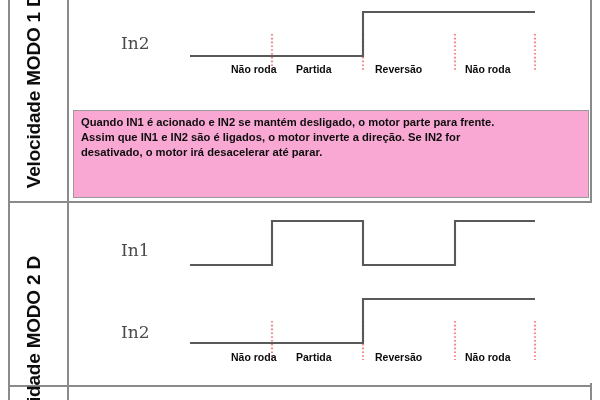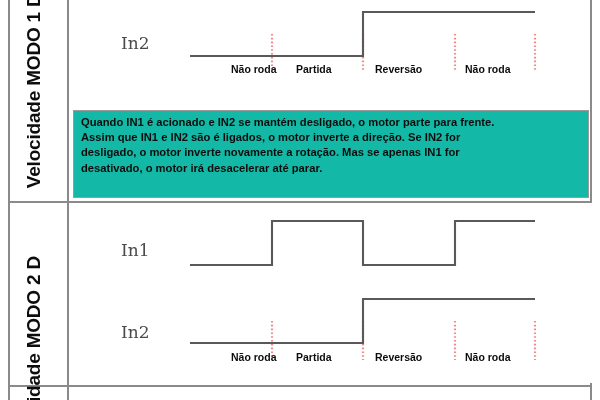--- a/index.html
+++ b/index.html
@@ -80,21 +80,21 @@
   #panel-2 { left: 69px; top: 203px; width: 572px; height: 180px; }
 
   .wave-svg { display: block; }
 
   
   .desc-box {
     position: absolute;
     left: 73px; top: 110px;
     width: 516px; height: 88px;
     border: 1px solid #9a9a9a;
-    background: #14b8a6;
+    background: #f9a8d4;
     padding: 4px 6px 2px 7px;
   }
   .desc-line {
     font-family: "Liberation Sans", sans-serif;
     font-weight: bold;
     font-size: 11.2px;
     line-height: 15.2px;
     color: #0d0d0d;
     white-space: nowrap;
   }
@@ -149,21 +149,20 @@
       <text class="zone-label" x="162" y="79">Não roda</text>
       <text class="zone-label" x="227" y="79">Partida</text>
       <text class="zone-label" x="306" y="79">Reversão</text>
       <text class="zone-label" x="396" y="79">Não roda</text>
     </svg>
   </div>
 
   <div class="desc-box">
     <div class="desc-line">Quando IN1 é acionado e IN2 se mantém desligado, o motor parte para frente.</div>
     <div class="desc-line">Assim que IN1 e IN2 são é ligados, o motor inverte a direção.  Se IN2 for</div>
-    <div class="desc-line">desligado, o motor inverte novamente a rotação. Mas se apenas IN1 for</div>
     <div class="desc-line">desativado, o motor irá desacelerar até parar.</div>
   </div>
 
   <div class="rot-label" id="rot-label-2">
     <span>Velocidade MODO 2 D</span>
   </div>
 
   <div class="panel" id="panel-2">
     <svg class="wave-svg" width="521" height="180" viewBox="0 0 521 180">
 

